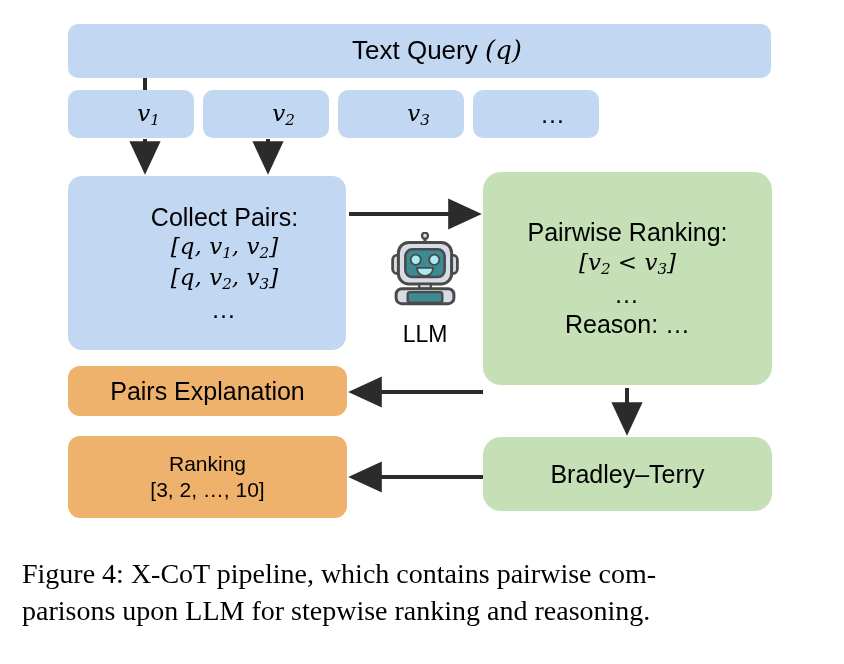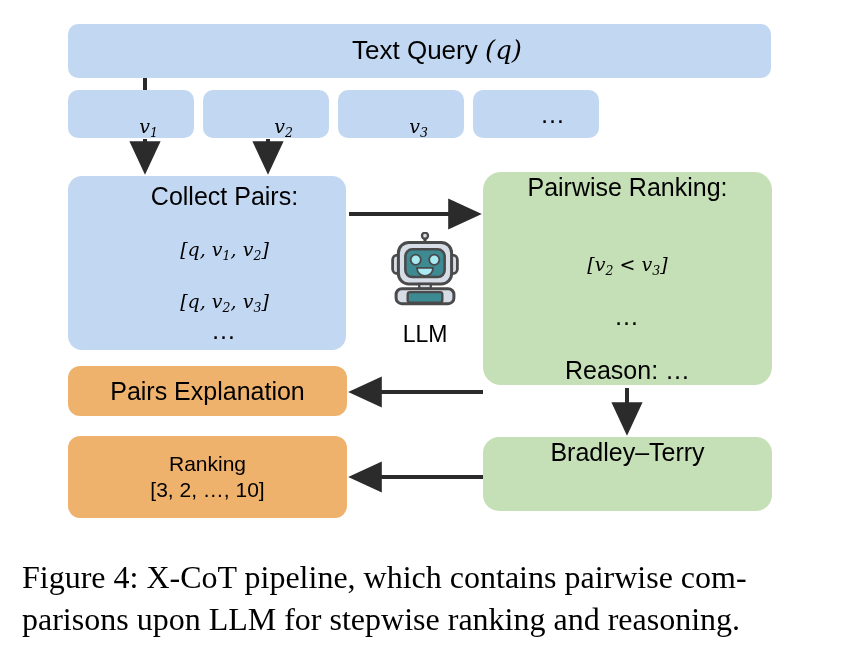--- a/index.html
+++ b/index.html
@@ -16,54 +16,54 @@
     box-sizing:border-box;
     display:flex;
     flex-direction:column;
     align-items:center;
     justify-content:center;
     text-align:center;
     color:#000;
     line-height:1.22;
   }
   .blue{background:#c2d7f2;border-radius:12px;padding-left:35px;}
-  .green{background:#c5dfb6;border-radius:18px;justify-content:space-between;}
+  .green{background:#c5dfb6;border-radius:18px;}
   .orange{background:#eeb26c;border-radius:12px;}
 
   .query-box{left:68px;top:24px;width:703px;height:54px;border-radius:10px;font-size:26px;}
   .vbox{top:90px;height:48px;border-radius:10px;font-size:25px;}
   .v1{left:68px;width:126px;}
   .v2{left:203px;width:126px;}
   .v3{left:338px;width:126px;}
   .vdots{left:473px;width:126px;}
   .vk{left:645px;width:126px;}
 
   .collect-box{left:68px;top:176px;width:278px;height:174px;border-radius:14px;font-size:25px;}
   .pairwise-box{left:483px;top:172px;width:289px;height:213px;font-size:25px;}
-  .bt-box{left:483px;top:437px;width:289px;height:74px;font-size:25px;border-radius:16px;}
+  .bt-box{left:483px;top:437px;width:289px;height:74px;font-size:25px;}
   .explain-box{left:68px;top:366px;width:279px;height:50px;font-size:25px;}
   .ranking-box{left:68px;top:436px;width:279px;height:82px;font-size:21px;}
 
-  .mathline{font-family:"DejaVu Serif", serif;font-style:italic;font-size:19px;margin-top:27px;}
+  .mathline{font-family:"DejaVu Serif", serif;font-style:italic;font-size:23px;}
   .mathline .up{font-style:normal;}
   .sub{font-size:0.66em;vertical-align:-0.28em;font-style:italic;}
   .serif-i{font-family:"DejaVu Serif", serif;font-style:italic;}
   .dots-line{font-size:25px;letter-spacing:2px;}
   .row-title{font-size:25px;}
 
   .llm-wrap{position:absolute;left:382px;top:232px;width:86px;height:116px;
     display:flex;flex-direction:column;align-items:center;justify-content:flex-start;}
   .llm-label{font-size:23px;color:#000;margin-top:15px;}
 
   svg.arrows{position:absolute;left:0;top:0;width:844px;height:664px;pointer-events:none;}
 
   .caption{
     position:absolute;left:22px;top:556px;width:800px;
     font-family:"Liberation Serif", serif;
-    font-size:32px;line-height:1.32;color:#000;
+    font-size:28px;line-height:1.32;color:#000;
     text-align:left;
   }
 </style>
 </head>
 <body>
 
 <div id="figure">
 
   <svg class="arrows" viewBox="0 0 844 664">
     <defs>

